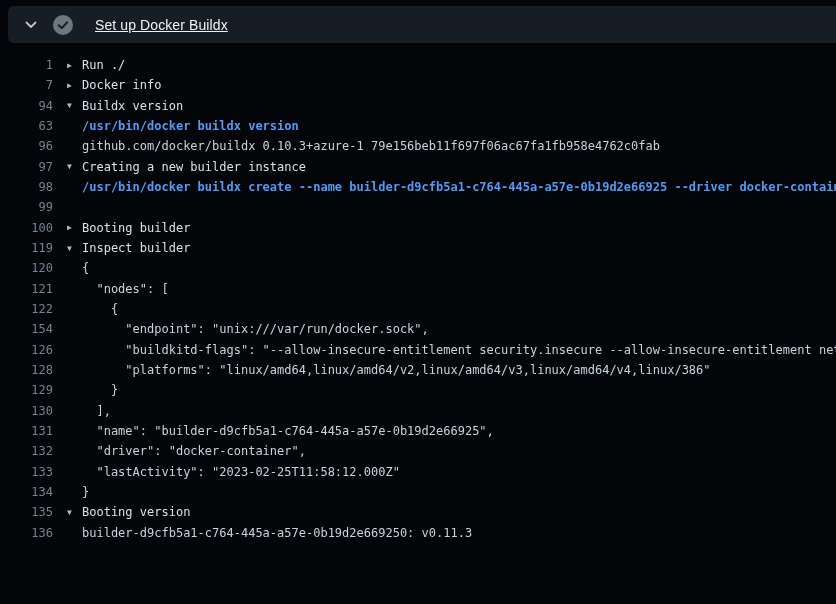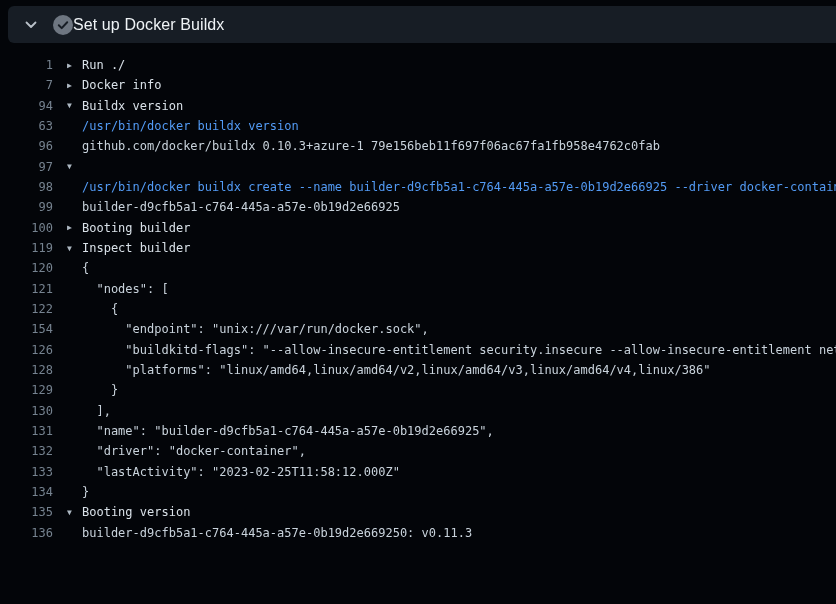--- a/index.html
+++ b/index.html
@@ -34,26 +34,27 @@
   .chev-btn{
     width:22px;height:22px;
     display:flex;align-items:center;justify-content:center;
     flex:none;
   }
   .status{
     width:20px;height:20px;margin-left:11px;flex:none;
     display:flex;align-items:center;justify-content:center;
   }
   .step-title{
-    margin-left:0;
+    margin-left:22px;
     font-family:"Liberation Sans","DejaVu Sans",sans-serif;
-    font-size:16px;
+    font-size:14px;
     color:var(--title-color);
     letter-spacing:.1px;
     white-space:nowrap;
+    text-decoration:underline;
   }
   .log{
     position:absolute;
     top:55px;left:0;right:0;bottom:0;
     overflow:hidden;
     font-size:12px;
   }
   .line{
     display:flex;
     height:20.33px;
@@ -74,21 +75,21 @@
   .line .txt{
     flex:none;
     color:var(--text-color);
   }
   .line.group-collapsed .txt,
   .line.group-expanded .txt{
     color:var(--title-line-color);
   }
   .line.command .txt{
     color:var(--command-color);
-    font-weight:400;
+    font-weight:700;
   }
 </style>
 </head>
 <body>
 
 <div class="step-header">
   <span class="chev-btn">
     <svg width="14" height="14" viewBox="0 0 14 14">
       <path d="M2.5 4.5 L7 9 L11.5 4.5" fill="none" stroke="var(--chevron-color)" stroke-width="1.8" stroke-linecap="round" stroke-linejoin="round"></path>
     </svg>
@@ -124,30 +125,30 @@
     <span class="txt">/usr/bin/docker buildx version</span>
   </div>
     <div class="line output">
     <span class="num">96</span>
     <span class="arrow"></span>
     <span class="txt">github.com/docker/buildx 0.10.3+azure-1 79e156beb11f697f06ac67fa1fb958e4762c0fab</span>
   </div>
     <div class="line group-expanded">
     <span class="num">97</span>
     <span class="arrow">▼</span>
+    <span class="txt">Creating a new builder instance</span>
   </div>
     <div class="line command">
     <span class="num">98</span>
     <span class="arrow"></span>
     <span class="txt">/usr/bin/docker buildx create --name builder-d9cfb5a1-c764-445a-a57e-0b19d2e66925 --driver docker-container</span>
   </div>
     <div class="line output">
     <span class="num">99</span>
     <span class="arrow"></span>
-    <span class="txt">builder-d9cfb5a1-c764-445a-a57e-0b19d2e66925</span>
   </div>
     <div class="line group-collapsed">
     <span class="num">100</span>
     <span class="arrow">▶</span>
     <span class="txt">Booting builder</span>
   </div>
     <div class="line group-expanded">
     <span class="num">119</span>
     <span class="arrow">▼</span>
     <span class="txt">Inspect builder</span>

